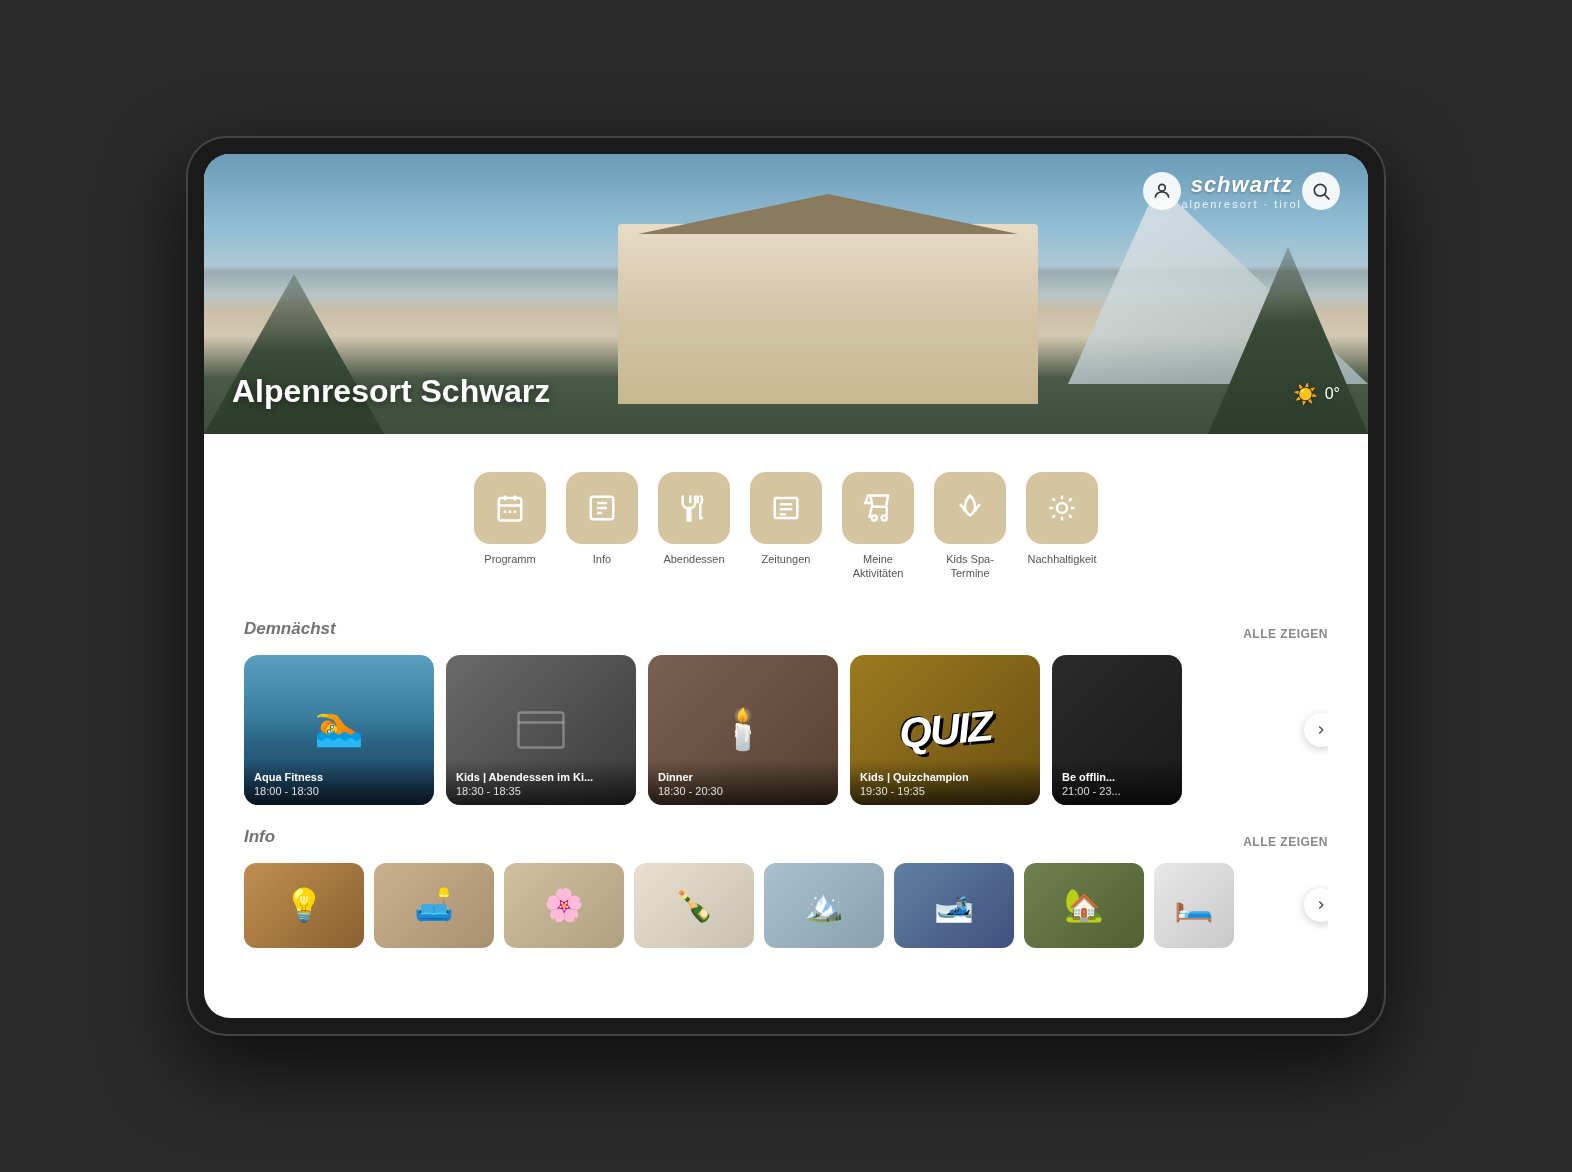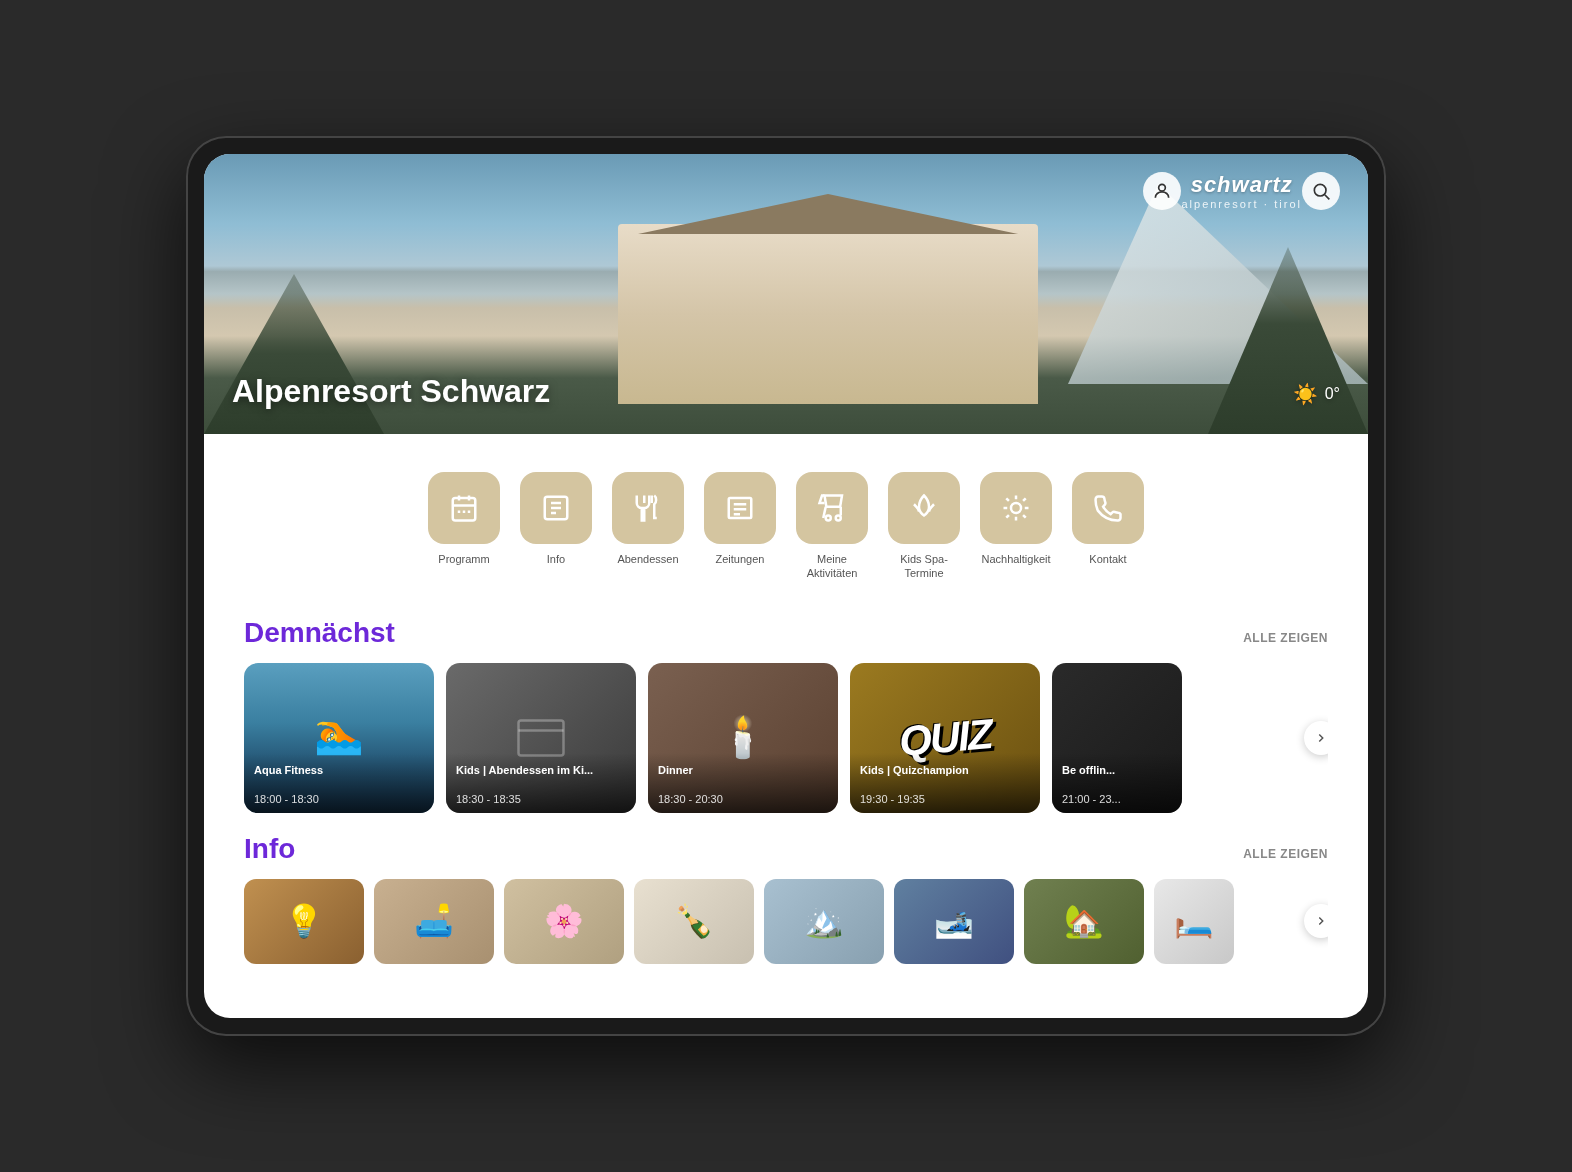--- a/index.html
+++ b/index.html
@@ -219,23 +219,24 @@
     }
 
     .section-header {
       display: flex;
       justify-content: space-between;
       align-items: center;
       padding: 20px 0 14px;
     }
 
     .section-title {
-      font-size: 28px;
+      font-size: 17px;
       font-weight: 700;
-      color: #6d28d9;
+      color: #737373;
+      font-style: italic;
     }
 
     .section-link {
       font-size: 12px;
       font-weight: 600;
       color: #888;
       letter-spacing: 0.5px;
       cursor: pointer;
       margin-top: 10px;
     }
@@ -277,21 +278,21 @@
 
     .card-title {
       color: #fff;
       font-size: 11px;
       font-weight: 600;
       line-height: 1.3;
     }
     .card-time {
       color: rgba(255,255,255,0.85);
       font-size: 11px;
-      margin-top: 15px;
+      margin-top: 0;
     }
 
     .next-btn {
       position: absolute;
       right: -10px;
       top: 50%;
       transform: translateY(-50%);
       width: 34px;
       height: 34px;
       background: #fff;
@@ -499,28 +500,20 @@
             <line x1="19" y1="12" x2="22" y2="12"></line>
             <line x1="4.22" y1="4.22" x2="6.34" y2="6.34"></line>
             <line x1="17.66" y1="17.66" x2="19.78" y2="19.78"></line>
             <line x1="4.22" y1="19.78" x2="6.34" y2="17.66"></line>
             <line x1="17.66" y1="6.34" x2="19.78" y2="4.22"></line>
           </svg>
         </div>
         <span class="menu-label">Nachhaltigkeit</span>
       </div>
 
-      <div class="menu-item">
-        <div class="menu-icon-box">
-          <svg width="30" height="30" viewBox="0 0 24 24" fill="none" stroke="white" stroke-width="2">
-            <path d="M22 16.92v3a2 2 0 01-2.18 2A19.79 19.79 0 013.9 14.1 19.5 19.5 0 012.1 5a2 2 0 012-2.18h3a2 2 0 012 1.72 12.84 12.84 0 00.7 2.81 2 2 0 01-.45 2.11L8.09 10.91a16 16 0 006 6l1.27-1.27a2 2 0 012.11-.45 12.84 12.84 0 002.81.7A2 2 0 0122 16.92z"></path>
-          </svg>
-        </div>
-        <span class="menu-label">Kontakt</span>
-      </div>
 
     </div>
 
     <div class="content-area">
 
       <div class="section-header">
         <span class="section-title">Demnächst</span>
         <span class="section-link">ALLE ZEIGEN</span>
       </div>
 

